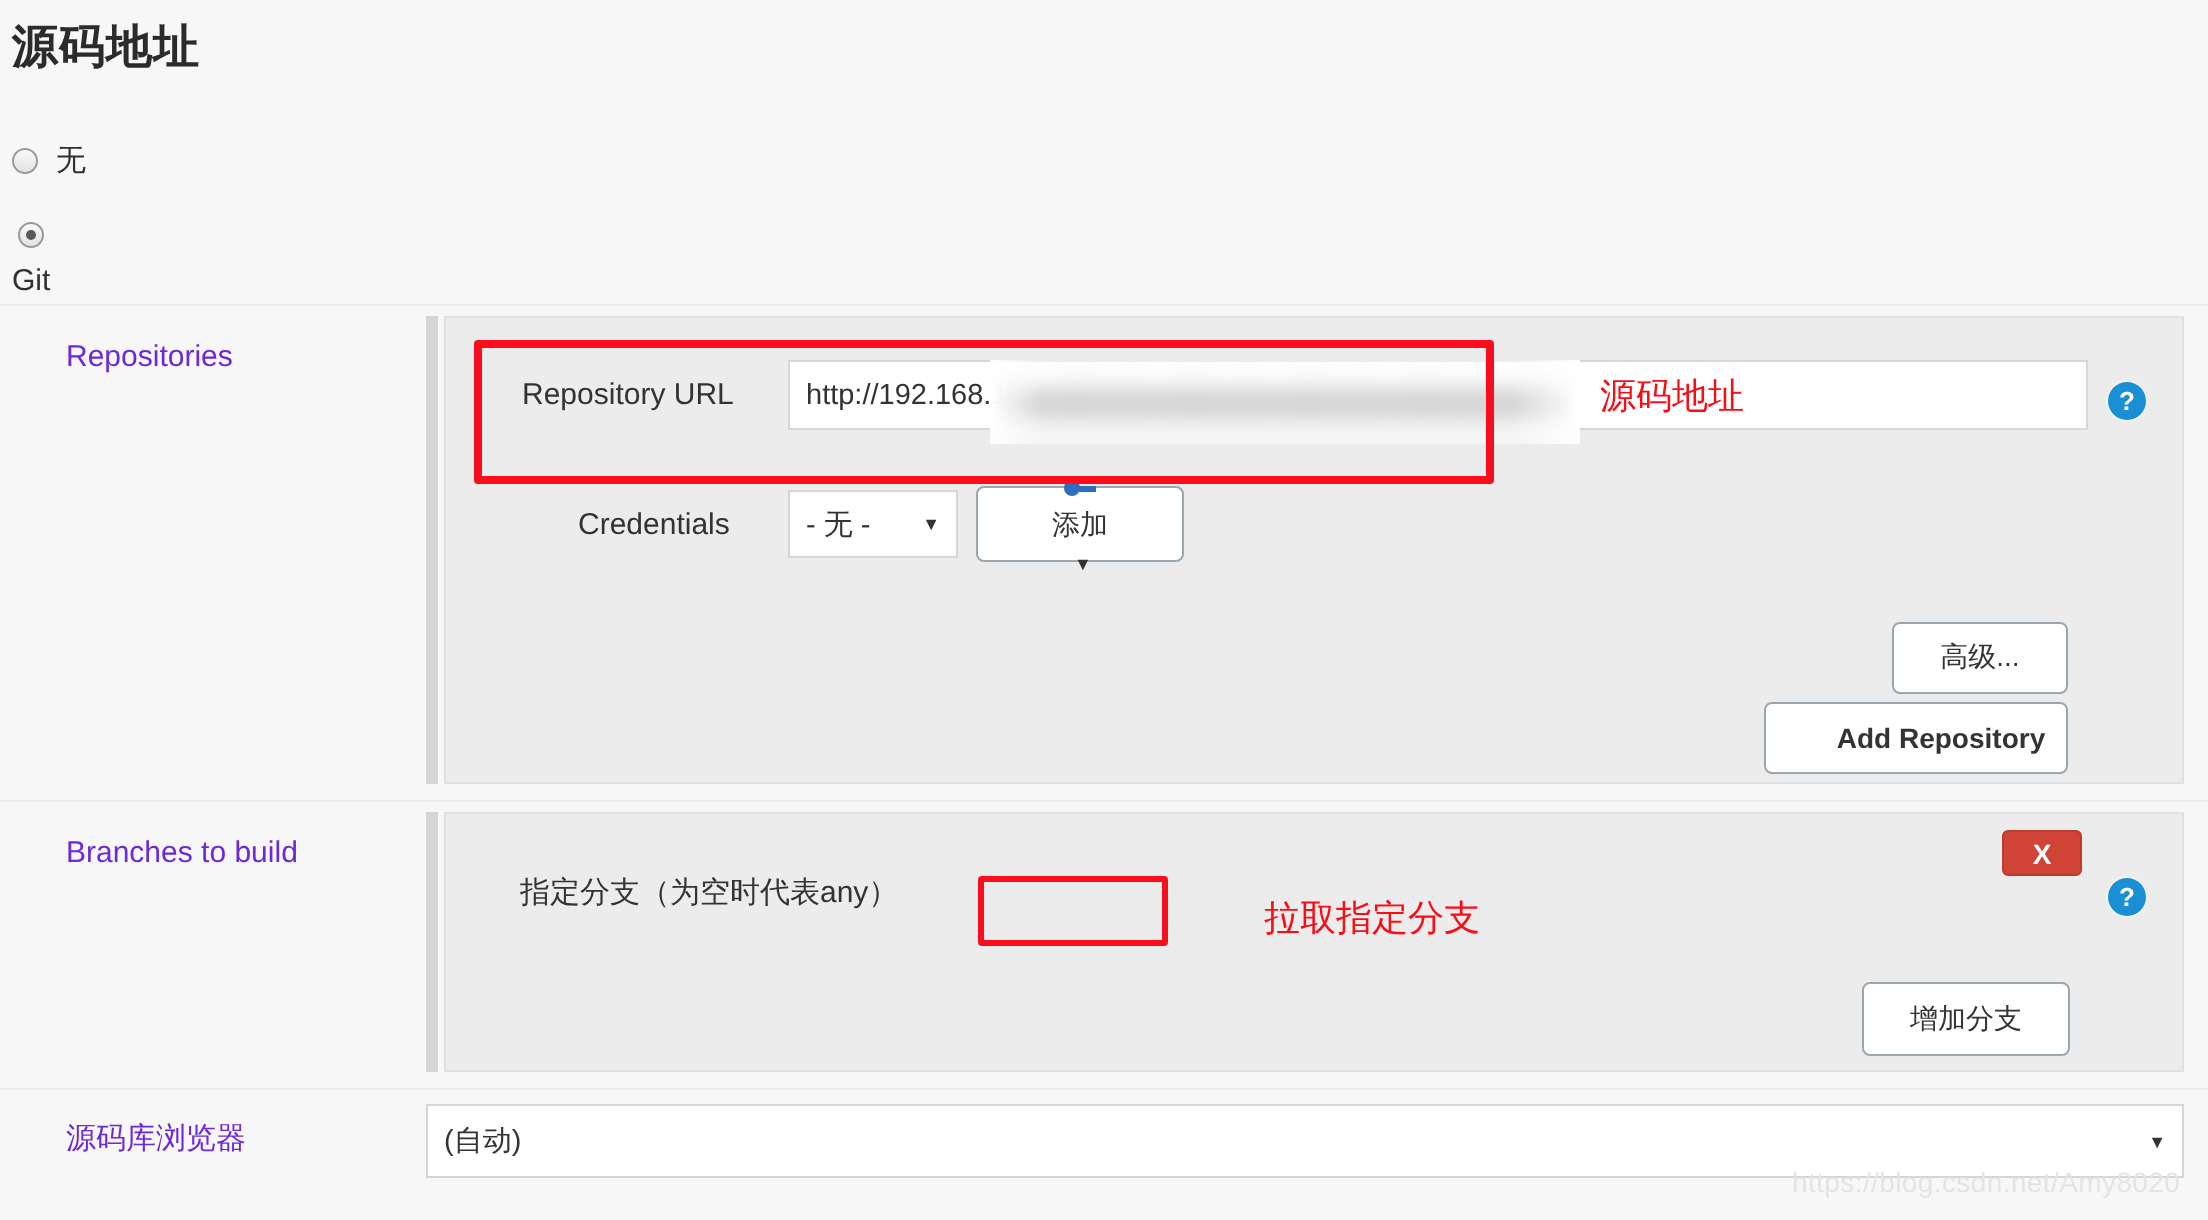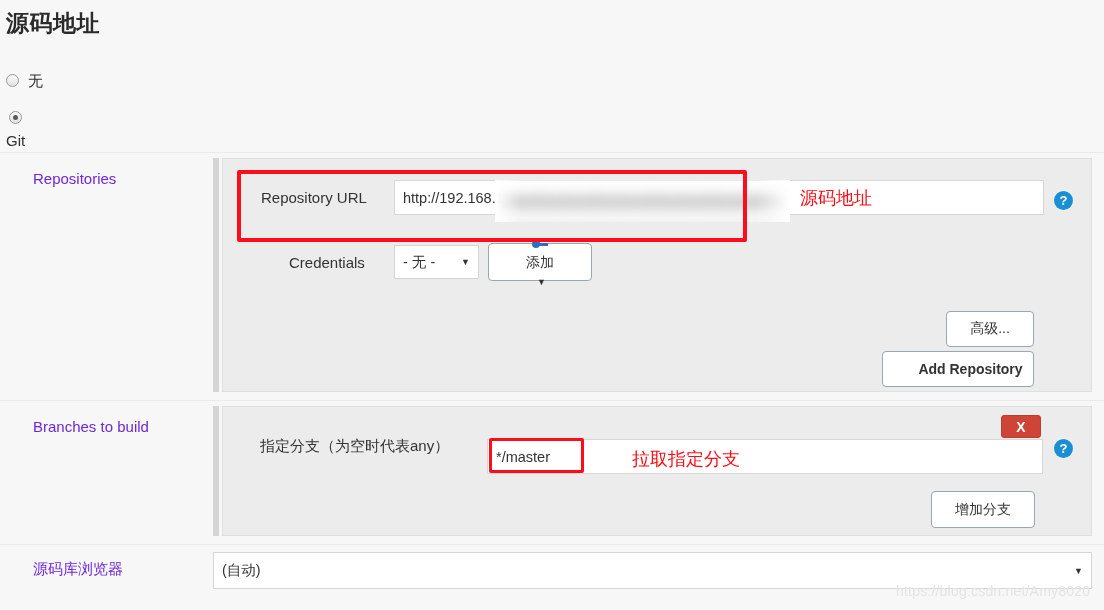--- a/index.html
+++ b/index.html
@@ -330,23 +330,20 @@
   <div class="annot-box" style="left:237px; top:170px; width:510px; height:72px;"></div>
   <div class="annot-text" style="left:800px; top:189px;">源码地址</div>
 
   <div class="form-row" style="top:400px; height:140px;">
     <div class="row-label" style="left:33px; top:17px;">Branches to build</div>
 
     <div class="vbar" style="left:213px; top:5px; height:130px;"></div>
     <div class="panel" style="left:222px; top:5px; width:870px; height:130px;">
 
       <div class="field-label" style="left:37px; top:30px;">指定分支（为空时代表any）</div>
-      <div class="text-input" style="left:264px; top:32px; width:556px; height:35px;">
-        <span>*/master</span>
-      </div>
 
       <div class="x-btn" style="left:778px; top:8px; width:40px; height:23px;">X</div>
 
       <div class="btn" style="left:708px; top:84px; width:104px; height:37px;">增加分支</div>
     </div>
 
     <div class="help-icon" style="left:1054px; top:38px;">?</div>
   </div>
 
   <div class="annot-box thin" style="left:489px; top:438px; width:95px; height:35px;"></div>

